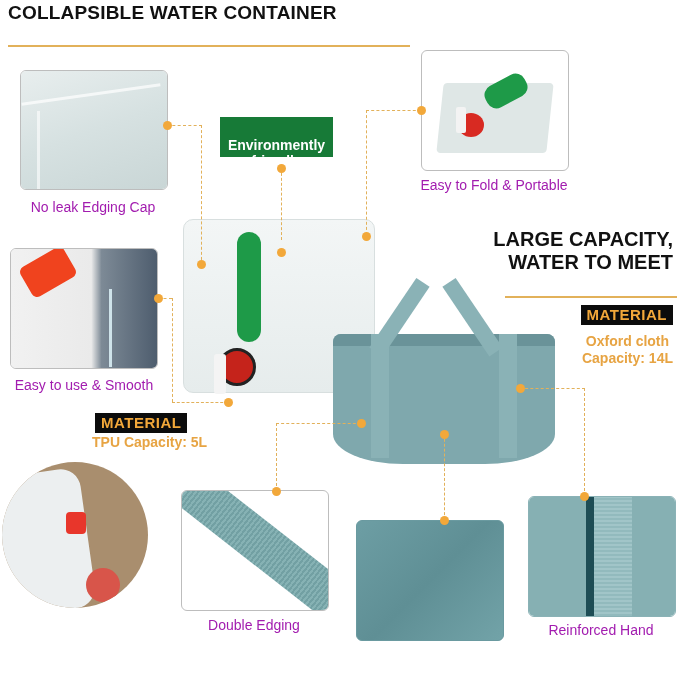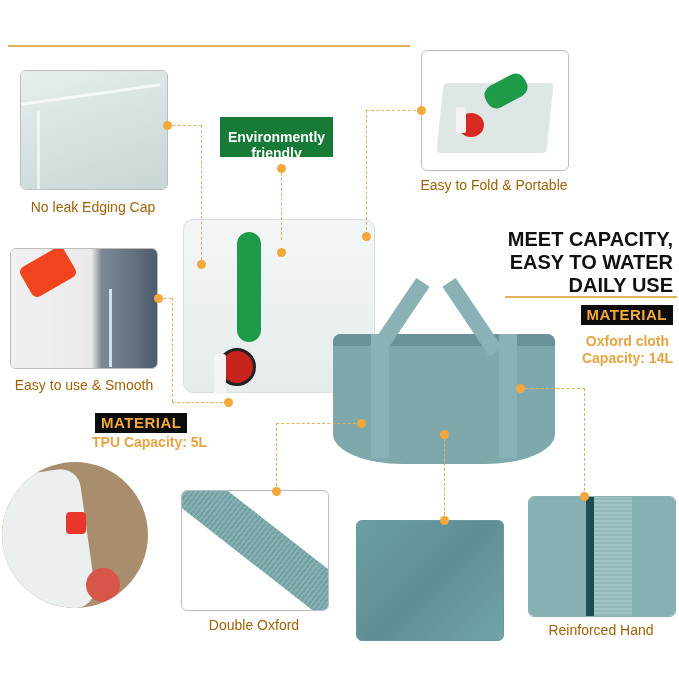--- a/index.html
+++ b/index.html
@@ -1,34 +1,35 @@
 <!DOCTYPE html>
 <html><head>
 <meta charset="utf-8">
 <style>
   html,body{margin:0;padding:0;background:#fff;}
   body{width:679px;height:679px;position:relative;overflow:hidden;font-family:"Liberation Sans",sans-serif;color:#111;}
   .abs{position:absolute;}
   .title{left:8px;top:2px;font-size:19px;font-weight:bold;line-height:22px;letter-spacing:0.2px;color:#111;}
   .title-rule{left:8px;top:45px;width:402px;height:2px;background:#e2b15a;}
   .card{position:absolute;border:1px solid #bdbdbd;border-radius:6px;overflow:hidden;background:#fff;}
-  .cap{position:absolute;font-size:14px;color:#a16207;text-align:center;white-space:nowrap;}
+  .cap{position:absolute;font-size:14px;color:#a21caf;text-align:center;white-space:nowrap;}
   .dot{position:absolute;width:9px;height:9px;border-radius:50%;background:#f2a83a;margin:-4px 0 0 -4px;}
   .hl{position:absolute;height:0;border-top:1.5px dashed #e2b15a;}
   .vl{position:absolute;width:0;border-left:1.5px dashed #e2b15a;}
-  .eco{left:220px;top:117px;width:113px;height:40px;background:#177a37;color:#fff;font-weight:bold;font-size:14px;line-height:16px;text-align:center;padding-top:12px;box-sizing:border-box;}
+  .eco{left:220px;top:117px;width:113px;height:40px;background:#177a37;color:#fff;font-weight:bold;font-size:14px;line-height:16px;text-align:center;padding-top:20px;box-sizing:border-box;}
   .mat{background:#0c0c0c;color:#f2a83a;font-weight:bold;font-size:15px;line-height:20px;padding:0 6px;letter-spacing:0.5px;}
   .orange{color:#e7a443;font-weight:bold;font-size:14px;line-height:17px;}
   .big{right:6px;top:228px;text-align:right;font-size:20px;font-weight:bold;line-height:23px;color:#111;}
   .big-rule{left:505px;top:296px;width:172px;height:2px;background:#e2b15a;}
 </style>
 </head>
 <body>
 
 <div class="abs title">
+  <div>COLLAPSIBLE WATER CONTAINER</div>
 </div>
 <div class="abs title-rule"></div>
 
 <div class="card" style="left:20px;top:70px;width:146px;height:118px;">
   <div style="position:absolute;inset:0;background:linear-gradient(160deg,#e8eeee 0%,#d6e1e1 50%,#c9d6d6 100%);"></div>
   <div style="position:absolute;left:0;top:22px;width:140px;height:3px;background:rgba(255,255,255,0.7);transform:rotate(-8deg);"></div>
   <div style="position:absolute;left:16px;top:40px;width:3px;height:80px;background:rgba(255,255,255,0.6);"></div>
 </div>
 <div class="cap" style="left:20px;top:199px;width:146px;">No leak Edging Cap</div>
 
@@ -69,35 +70,34 @@
 
 <div class="abs" style="left:333px;top:334px;width:222px;height:130px;background:#7fa8ad;border-radius:8px 8px 70px 70px / 8px 8px 30px 30px;">
   <div style="position:absolute;left:0;top:0;width:222px;height:12px;background:#6a9399;border-radius:8px 8px 0 0;"></div>
   <div style="position:absolute;left:38px;top:0;width:18px;height:124px;background:#8ab2b6;"></div>
   <div style="position:absolute;left:166px;top:0;width:18px;height:124px;background:#8ab2b6;"></div>
 </div>
 <div class="abs" style="left:368px;top:268px;width:16px;height:84px;background:#8ab2b6;transform:rotate(34deg);transform-origin:bottom;"></div>
 <div class="abs" style="left:488px;top:268px;width:16px;height:84px;background:#8ab2b6;transform:rotate(-34deg);transform-origin:bottom;"></div>
 
 <div class="abs big">
-  <div>MEET CAPACITY,</div>
-  <div>EASY TO WATER</div>
-  <div>DAILY USE</div>
+  <div>LARGE CAPACITY,</div>
+  <div>WATER TO MEET</div>
 </div>
 <div class="abs big-rule"></div>
 <div class="abs mat" style="right:6px;top:305px;">MATERIAL</div>
 <div class="abs orange" style="right:6px;top:333px;text-align:center;">
   <div>Oxford cloth</div>
   <div>Capacity: 14L</div>
 </div>
 
 <div class="card" style="left:181px;top:490px;width:146px;height:119px;">
   <div style="position:absolute;left:-20px;top:40px;width:220px;height:42px;background:repeating-linear-gradient(90deg,#86b2b4 0 2px,#72a0a3 2px 4px);transform:rotate(38deg);"></div>
 </div>
-<div class="cap" style="left:181px;top:617px;width:146px;">Double Oxford</div>
+<div class="cap" style="left:181px;top:617px;width:146px;">Double Edging</div>
 
 <div class="card" style="left:356px;top:520px;width:146px;height:119px;background:#6a9aa0;border-color:#6a9aa0;">
   <div style="position:absolute;inset:0;background:linear-gradient(135deg,#6d9ea4,#5f8f95 50%,#72a3a8);"></div>
 </div>
 <div class="cap" style="left:356px;top:645px;width:146px;line-height:16px;">
 </div>
 
 <div class="card" style="left:528px;top:496px;width:146px;height:119px;border-color:#8ab2b6;">
   <div style="position:absolute;inset:0;background:#86b0b3;"></div>
   <div style="position:absolute;left:57px;top:0;width:8px;height:119px;background:#1e4d55;"></div>

